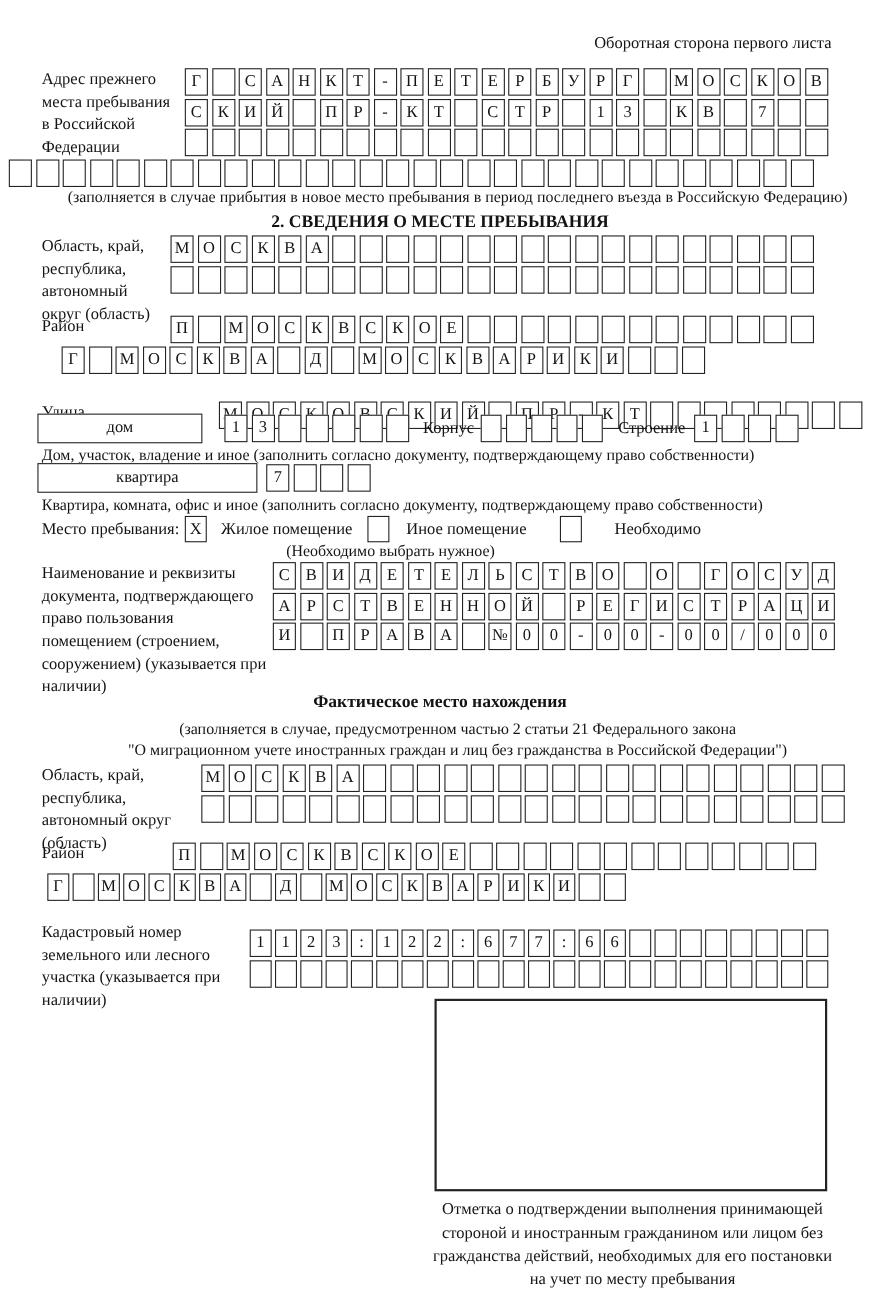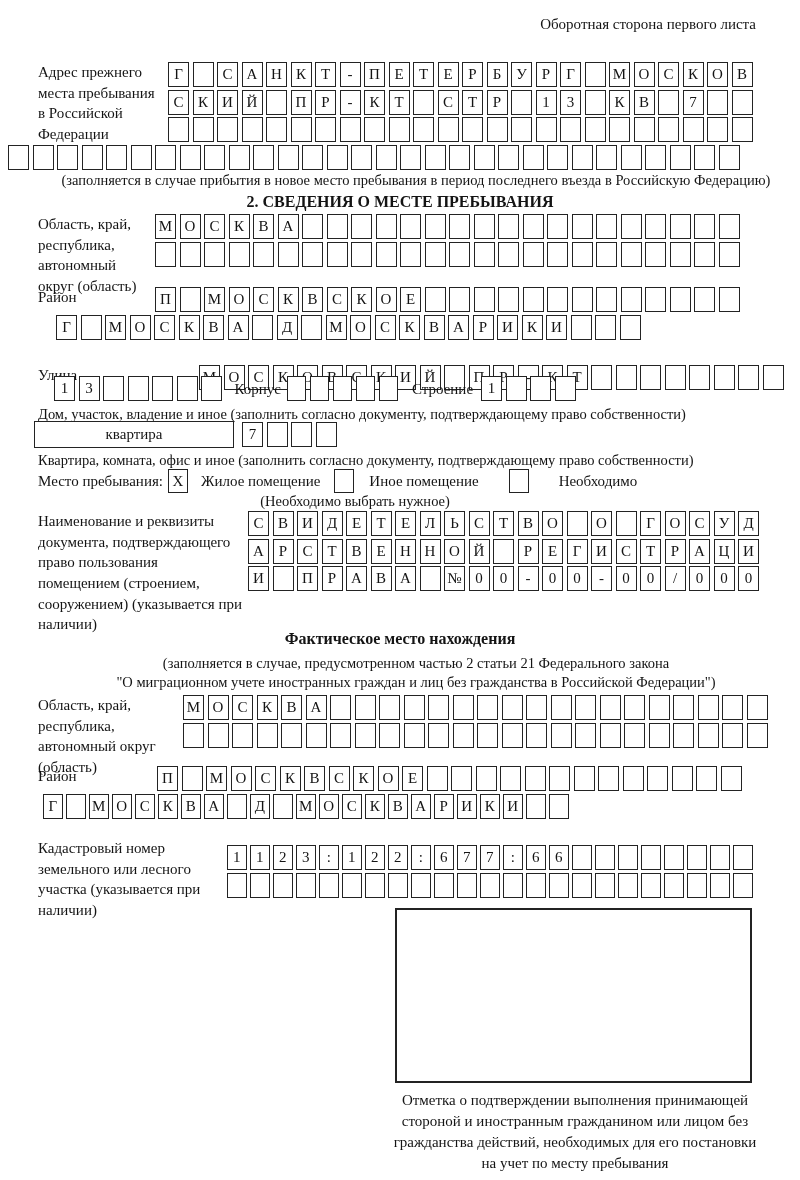--- a/index.html
+++ b/index.html
@@ -46,21 +46,21 @@
   .ml5{margin-left:5px;} .ml6{margin-left:6px;} .ml8{margin-left:8px;} .ml9{margin-left:9px;}
   .ml10{margin-left:10px;} .ml13{margin-left:13px;} .ml14{margin-left:14px;}
   .ml15{margin-left:15px;} .ml20{margin-left:20px;} .ml30{margin-left:30px;}
   
   .stamp { border:2px solid #232323; background:#fff; }
   .stamp-caption { font-size:15px; line-height:1.4; text-align:center; }
 </style>
 </head>
 <body>
 
-<div class="abs" style="top:16px; right:44px;">Оборотная сторона первого листа</div>
+<div class="abs" style="top:32px; right:44px;">Оборотная сторона первого листа</div>
 
 <div class="abs field" style="top:62px; left:38px;">
   <div class="flabel w124">Адрес прежнего места пребывания в Российской Федерации</div>
   <div class="rows ml6">
     <div class="boxrow">
         <span class="cell">Г</span>
         <span class="cell"></span>
         <span class="cell">С</span>
         <span class="cell">А</span>
         <span class="cell">Н</span>
@@ -321,20 +321,21 @@
         <span class="cell"></span>
         <span class="cell"></span>
         <span class="cell"></span>
         <span class="cell"></span>
         <span class="cell"></span>
       </div>
   </div>
 </div>
 
 <div class="abs inline-row" style="top:376px; left:34px;">
+  <div class="inputbox ib150">дом</div>
   <div class="boxrow ml20" style="margin-bottom:0;">
       <span class="cell">1</span>
       <span class="cell">3</span>
       <span class="cell"></span>
       <span class="cell"></span>
       <span class="cell"></span>
       <span class="cell"></span>
       <span class="cell"></span>
     </div>
   <div class="lbl ml9">Корпус</div>

